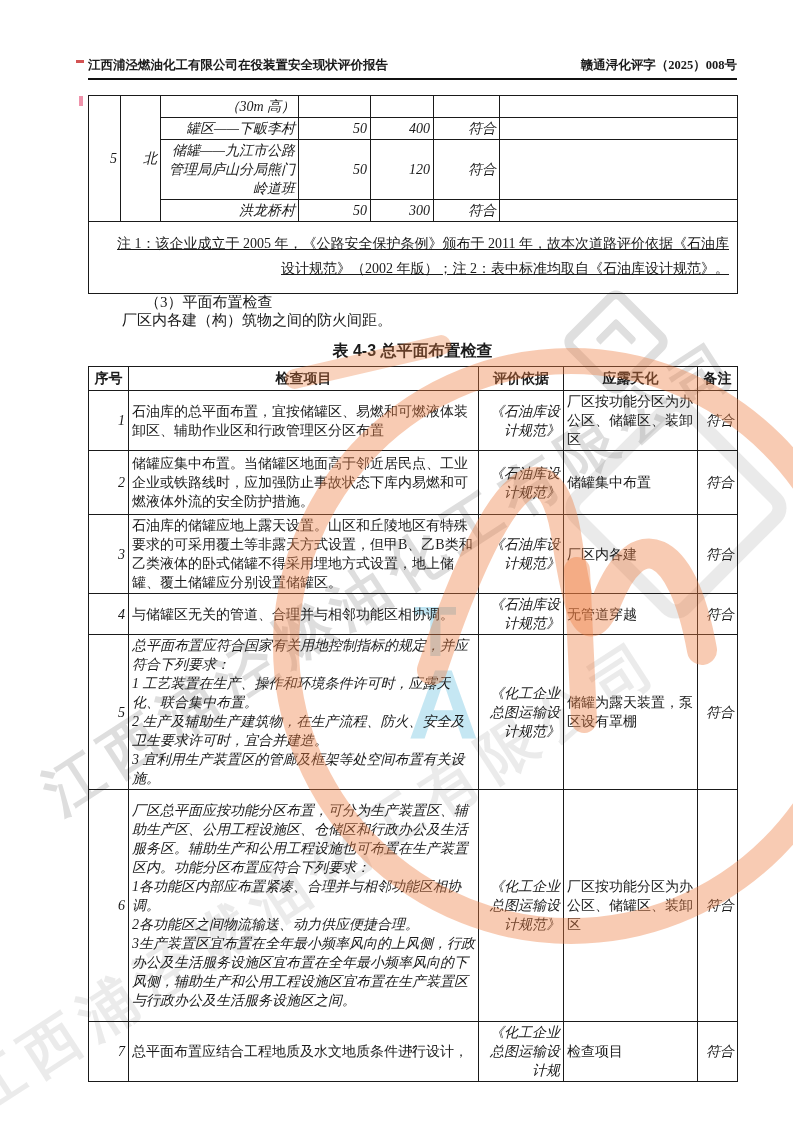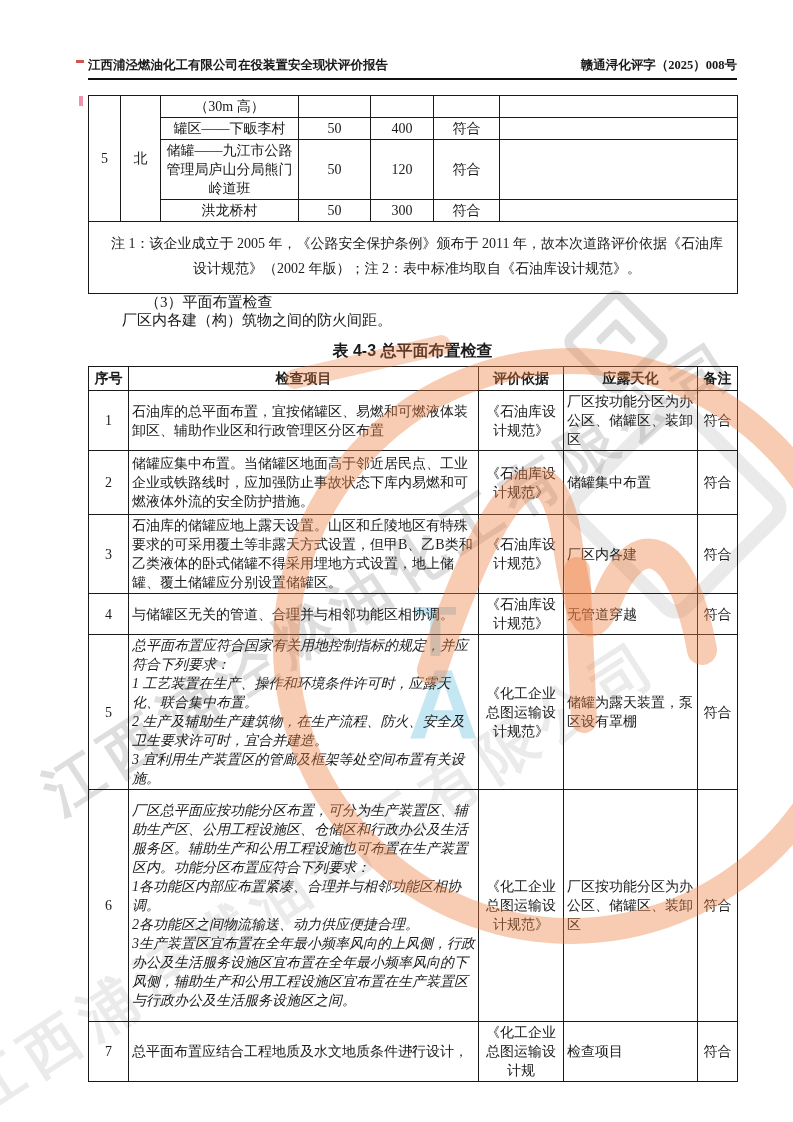--- a/index.html
+++ b/index.html
@@ -15,25 +15,25 @@
     position:absolute; left:0; top:57px; width:649px;
     display:flex; justify-content:space-between; align-items:flex-end;
     font-size:12.5px; font-weight:600; padding-bottom:4px;
     border-bottom:2px solid #111;
   }
 
   
   table { border-collapse:collapse; table-layout:fixed; width:649px; font-size:14px; }
   td, th { border:1px solid #1a1a1a; padding:1px 3px; line-height:19px; vertical-align:middle;
            overflow:hidden; word-break:break-all; }
-  .c { text-align:center; }
+  .c { text-align:right;font-style:italic; }
   .l { text-align:left; }
   .pre { white-space:pre-wrap;font-style:italic; }
   .top-table { position:absolute; left:0; top:95px; }
-  .note-cell { text-align:center; vertical-align:top; padding:9px 8px 4px 16px; line-height:25px; font-size:14px; }
+  .note-cell { text-align:right; vertical-align:top; padding:9px 8px 4px 16px; line-height:25px; font-size:14px;text-decoration:underline; }
 
   .heading-3 { position:absolute; left:0; top:281px; width:649px; font-size:15px; text-indent:57px;margin-top:12px; }
   .intro-line { position:absolute; left:0; top:311px; width:649px; font-size:15px; text-indent:34px; }
   .table-title { position:absolute; left:0; top:341px; width:649px; text-align:center;
                  font-size:16px; font-weight:bold; font-family:"Liberation Sans", sans-serif; }
 
   .main-table { position:absolute; left:0; top:366px; }
   .main-table thead td { font-weight:bold; text-align:center; font-family:"Liberation Sans", sans-serif; }
 
   .page-number { position:absolute; left:0; top:1044px; width:649px; text-align:center; font-size:10px; }

